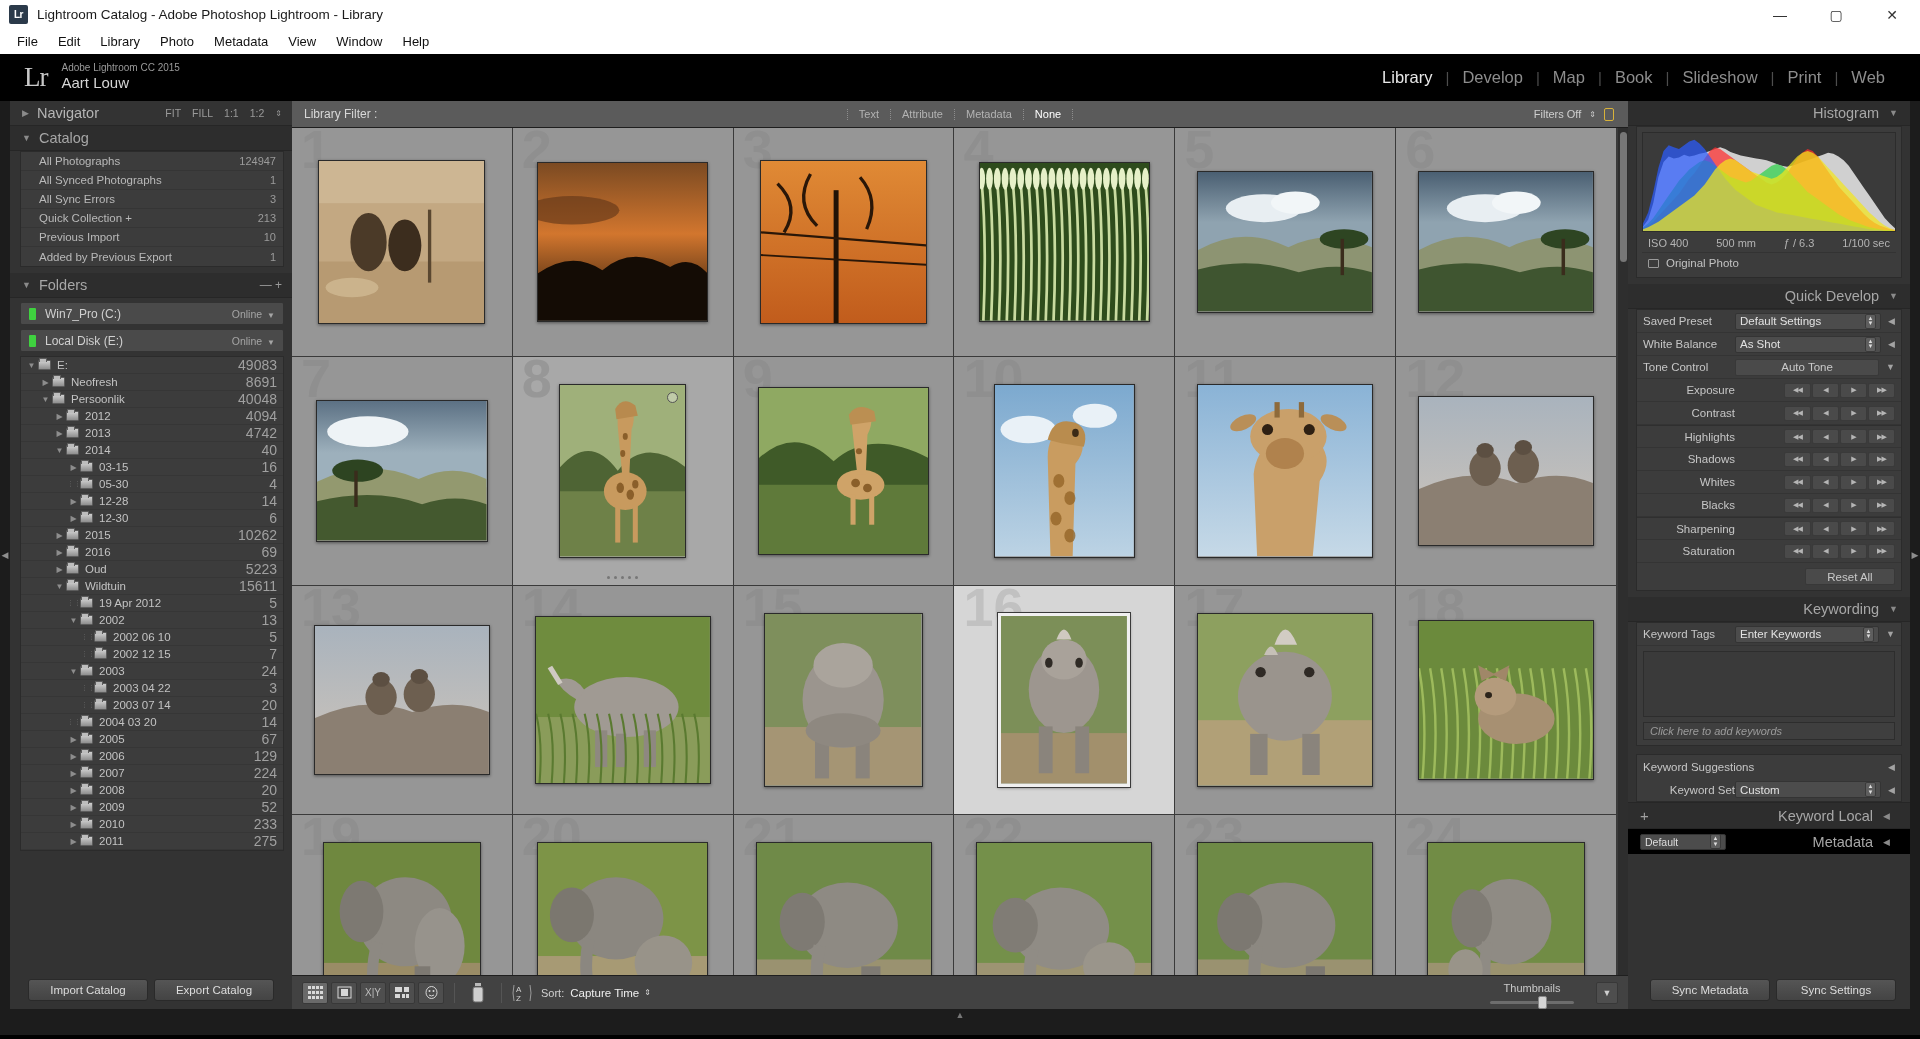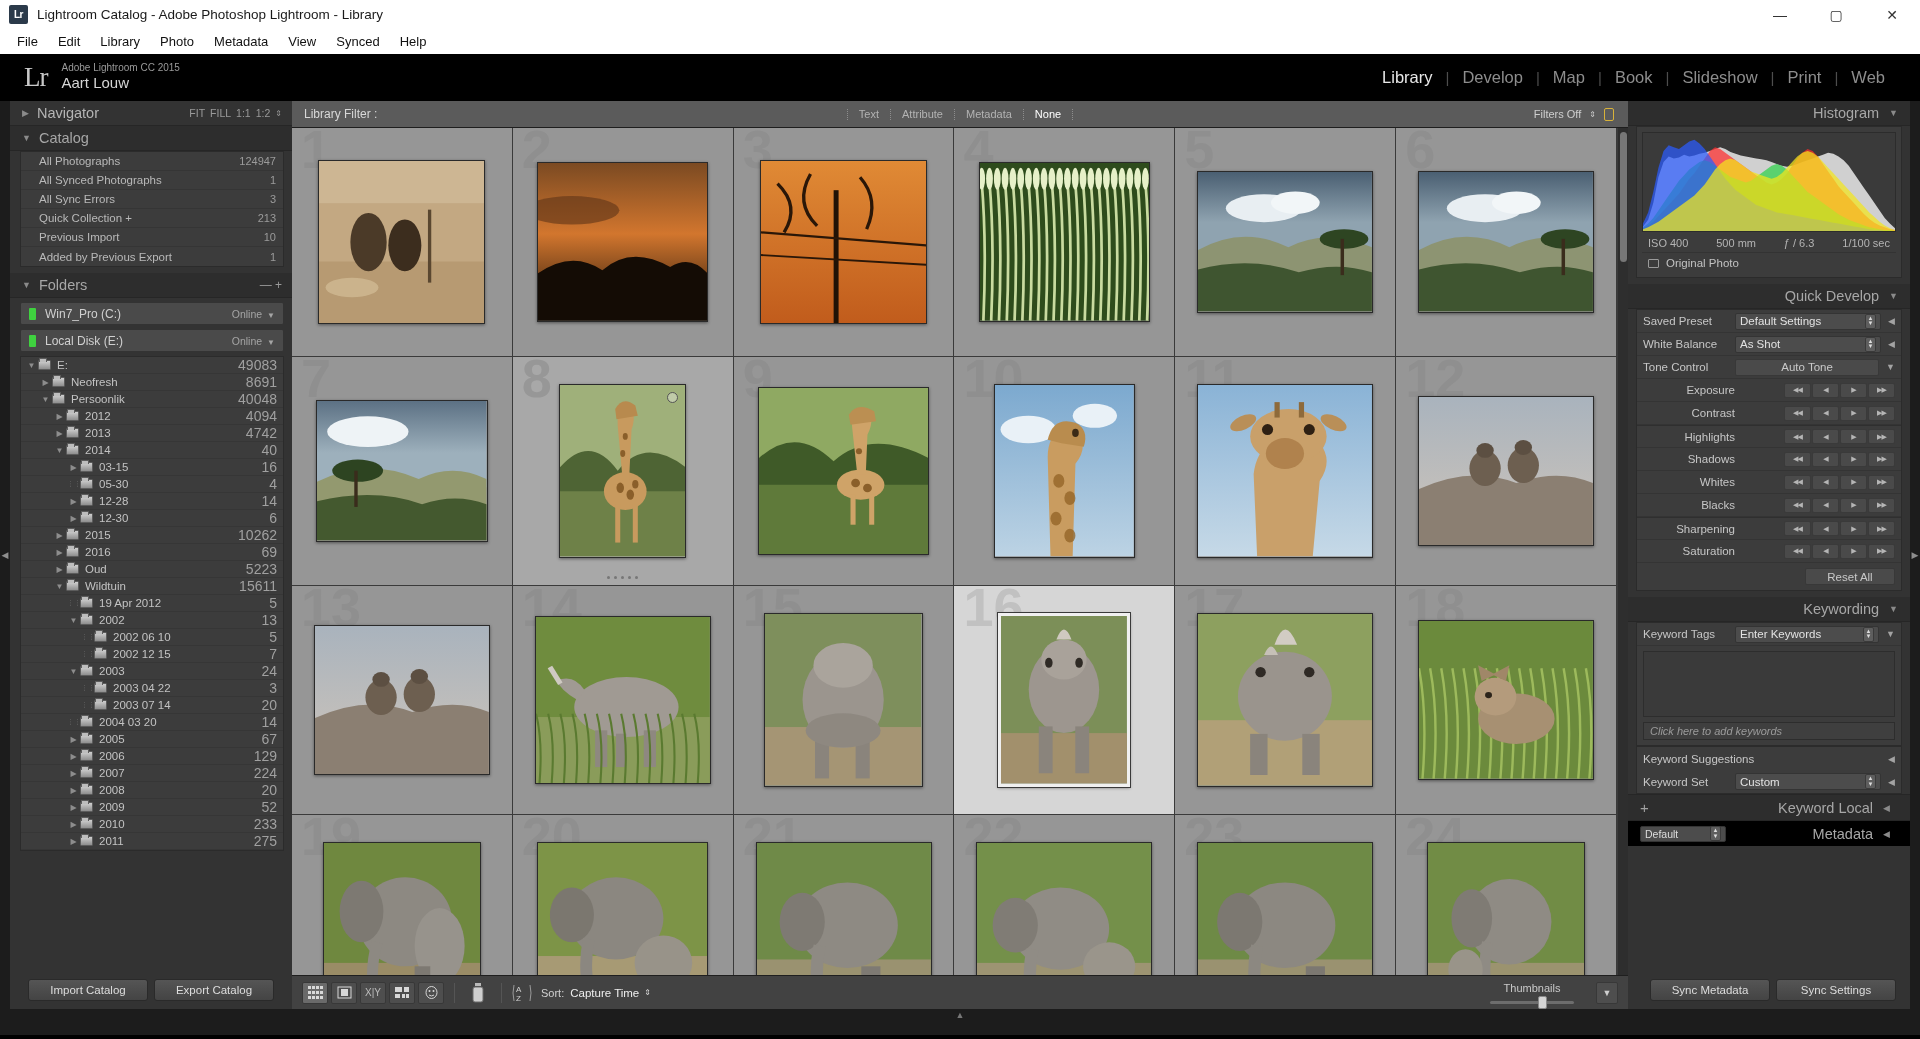--- a/index.html
+++ b/index.html
@@ -35,21 +35,21 @@
 
   
   .leftpanel { width:282px; background:#333333; display:flex; flex-direction:column; position:relative; }
   .panel-handle-l { width:10px; background:#1c1c1c; }
   .lp-scroll { flex:1; overflow:hidden; }
 
   .pgroup-head { height:25px; display:flex; align-items:center; background:#2d2d2d; color:#a7a7a7;
                  font-size:14.5px; padding-left:12px; border-bottom:1px solid #262626;}
   .tri { font-size:9px; color:#8a8a8a; margin-right:8px; }
   .pgroup-head.nav { background:#333; color:#b5b5b5;}
-  .nav-zoom { margin-left:auto; display:flex; gap:5px; font-size:10.5px; color:#9a9a9a; padding-right:10px; align-items:center;}
+  .nav-zoom { margin-left:auto; display:flex; gap:11px; font-size:10.5px; color:#9a9a9a; padding-right:10px; align-items:center;}
 
   .pbody { background:#3c3c3c; margin:0 8px 0 10px; border:1px solid #2b2b2b; }
   .row { height:19px; display:flex; align-items:center; font-size:11.5px; color:#b9b9b9;
          padding:0 7px 0 18px; border-bottom:1px solid #353535; }
   .row:last-child { border-bottom:none; }
   .row .cnt { margin-left:auto; color:#9b9b9b; font-size:11px; }
 
   .drive { height:23px; margin:4px 8px 4px 10px; background:#4a4a4a; border:1px solid #333;
            display:flex; align-items:center; padding:0 8px; font-size:12px; color:#d0d0d0; border-radius:2px;}
   .led { width:7px; height:12px; background:#3fd13f; margin-right:9px; border-radius:1px;}
@@ -184,21 +184,21 @@
   </div>
 </div>
 
 <div class="menubar">
   <div class="menu-item">File</div>
   <div class="menu-item">Edit</div>
   <div class="menu-item">Library</div>
   <div class="menu-item">Photo</div>
   <div class="menu-item">Metadata</div>
   <div class="menu-item">View</div>
-  <div class="menu-item">Synced</div>
+  <div class="menu-item">Window</div>
   <div class="menu-item">Help</div>
 </div>
 
 <div class="idbar">
   <div class="lr-logo">Lr</div>
   <div class="idtext">
     <div class="l1">Adobe Lightroom CC 2015</div>
     <div class="l2">Aart Louw</div>
   </div>
   <div class="modules" id="modules">
@@ -1162,21 +1162,21 @@
         <span class="lab">Keyword Tags</span>
         <span class="sel-box">
           <span>Enter Keywords</span>
           <span class="stepper">▲<br>▼</span>
         </span>
         <span class="arrow-l">▼</span>
       </div>
       <div class="kw-area"></div>
       <div class="kw-add">Click here to add keywords</div>
     </div>
-    <div class="rbody" style="padding:0;margin-top:0;">
+    <div class="rbody" style="padding:0;margin-top:8px;text-align:right;">
       <div class="ksug" style="border-top:none;">
         <span>Keyword Suggestions</span>
         <span class="arrow-l">◀</span>
       </div>
       <div class="qrow" style="border-bottom:none;">
         <span class="lab">Keyword Set</span>
         <span class="sel-box">
           <span>Custom</span>
           <span class="stepper">▲<br>▼</span>
         </span>

